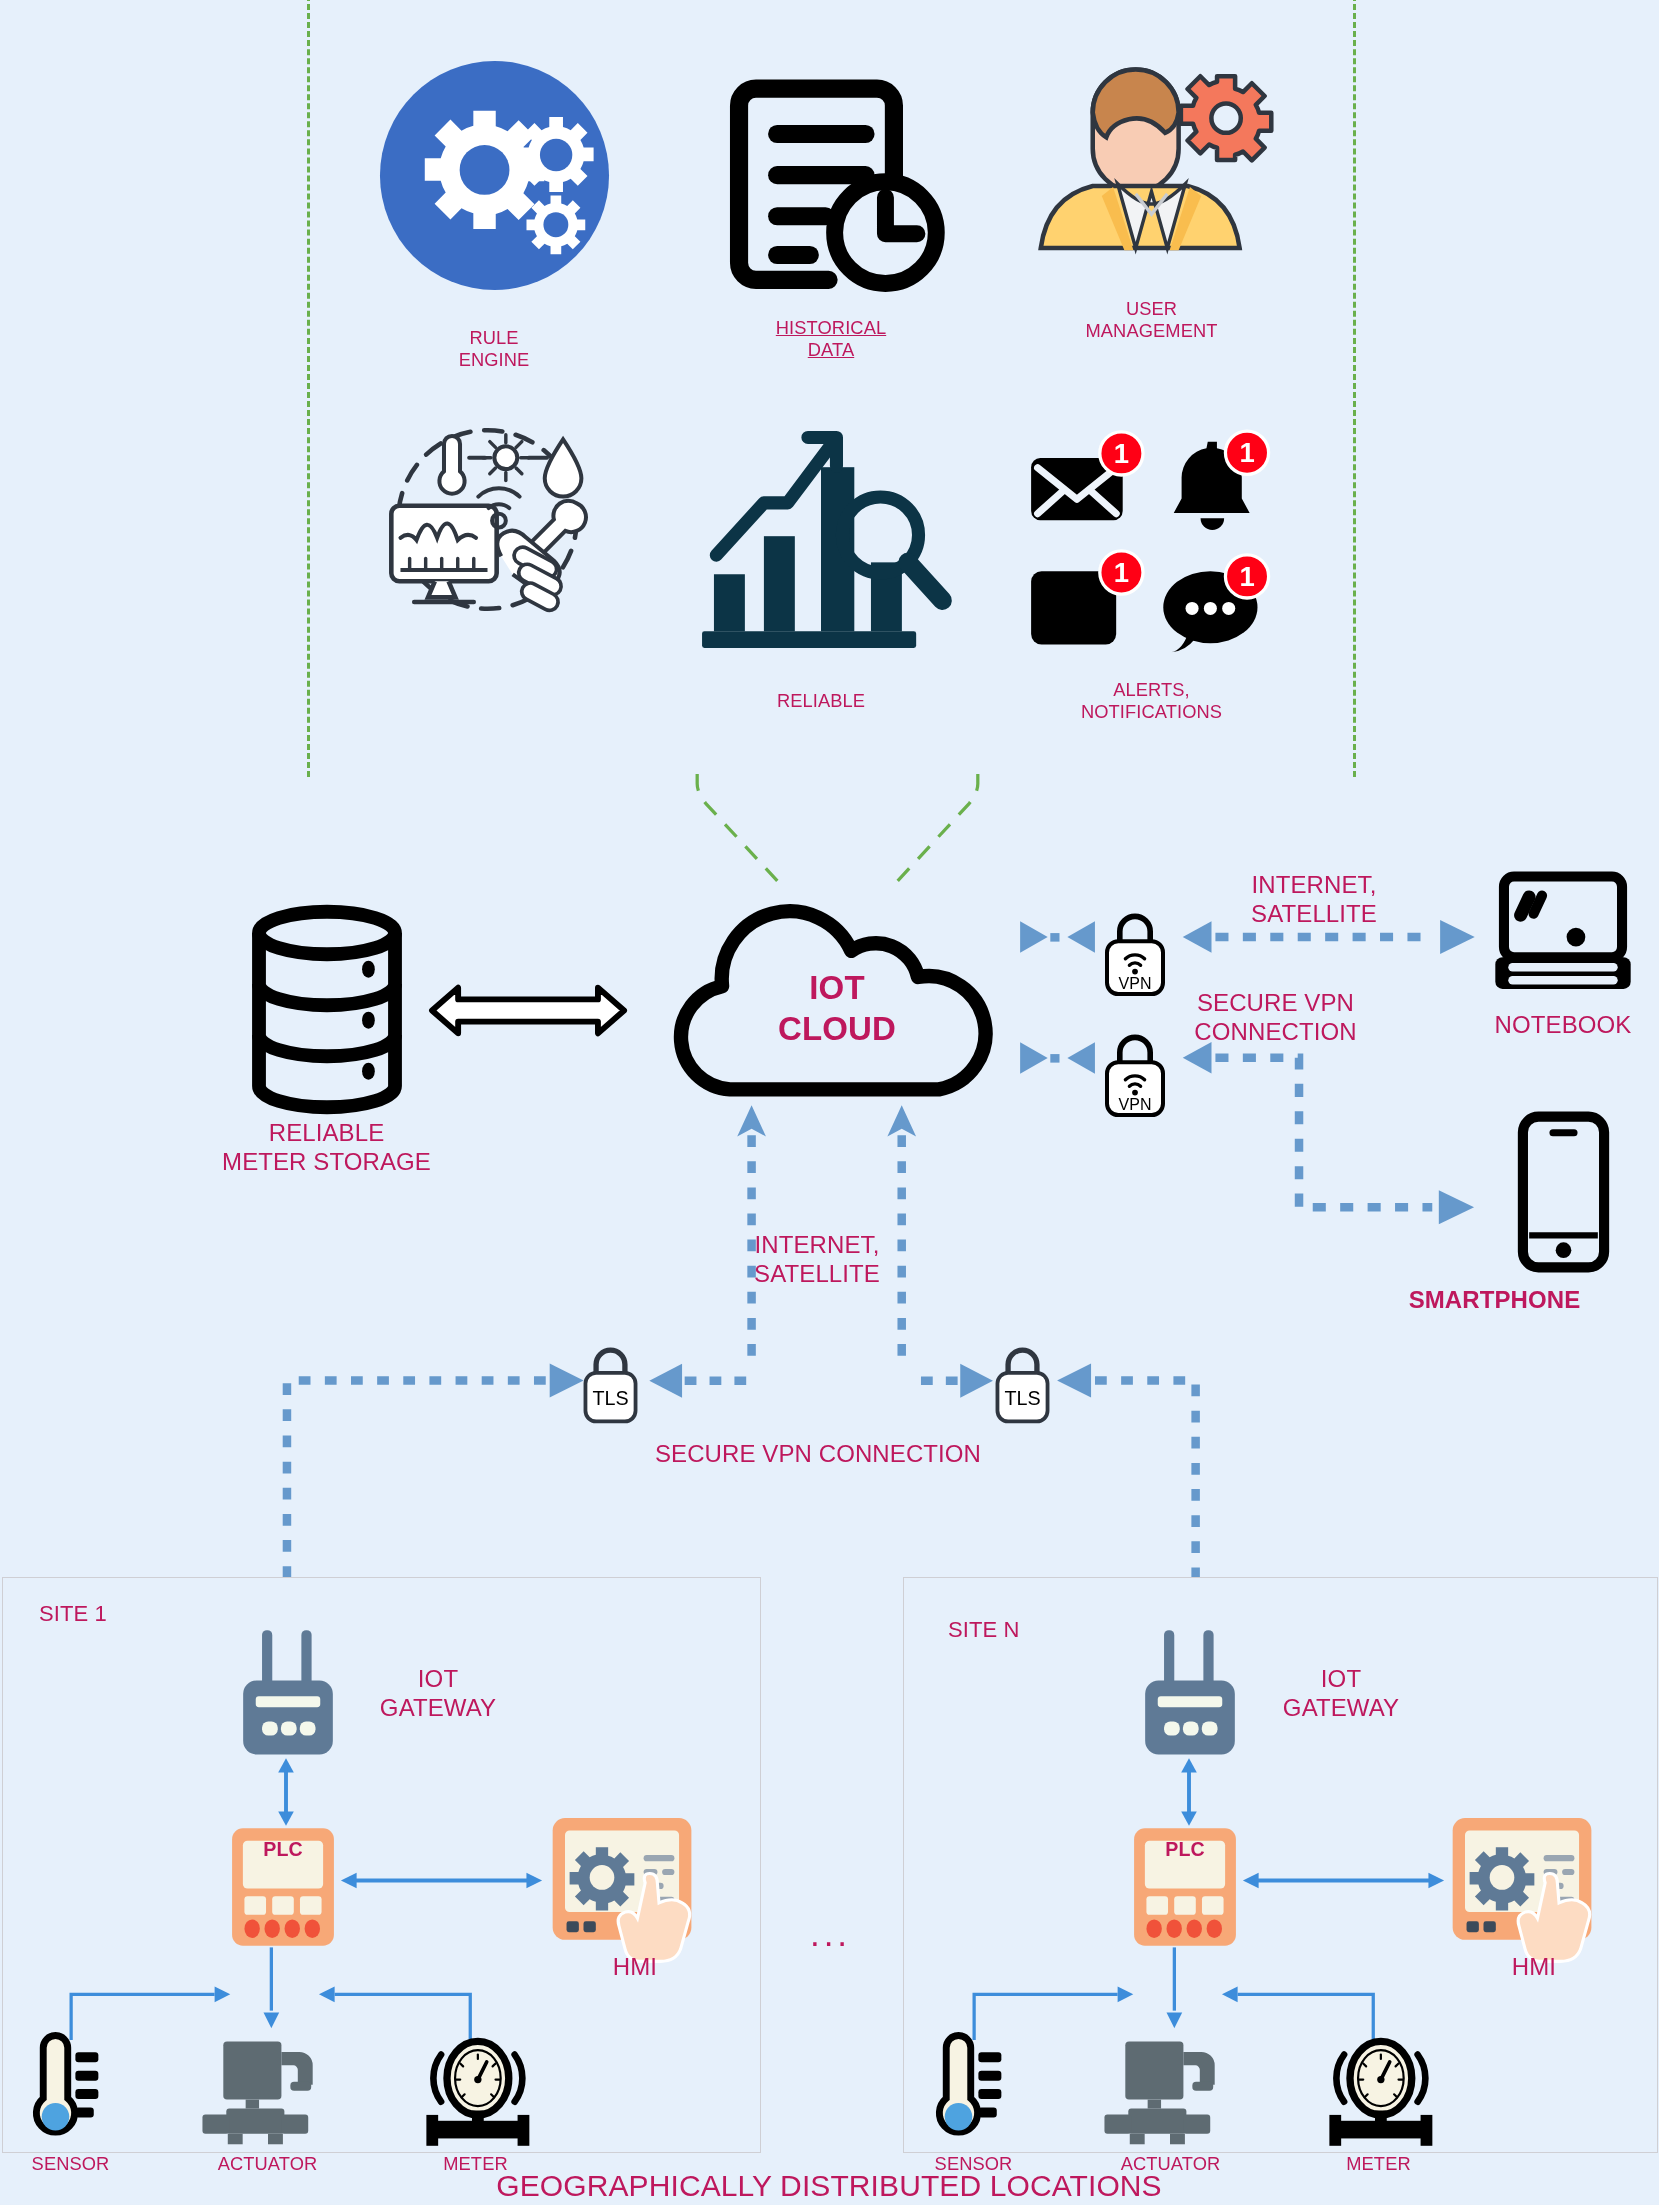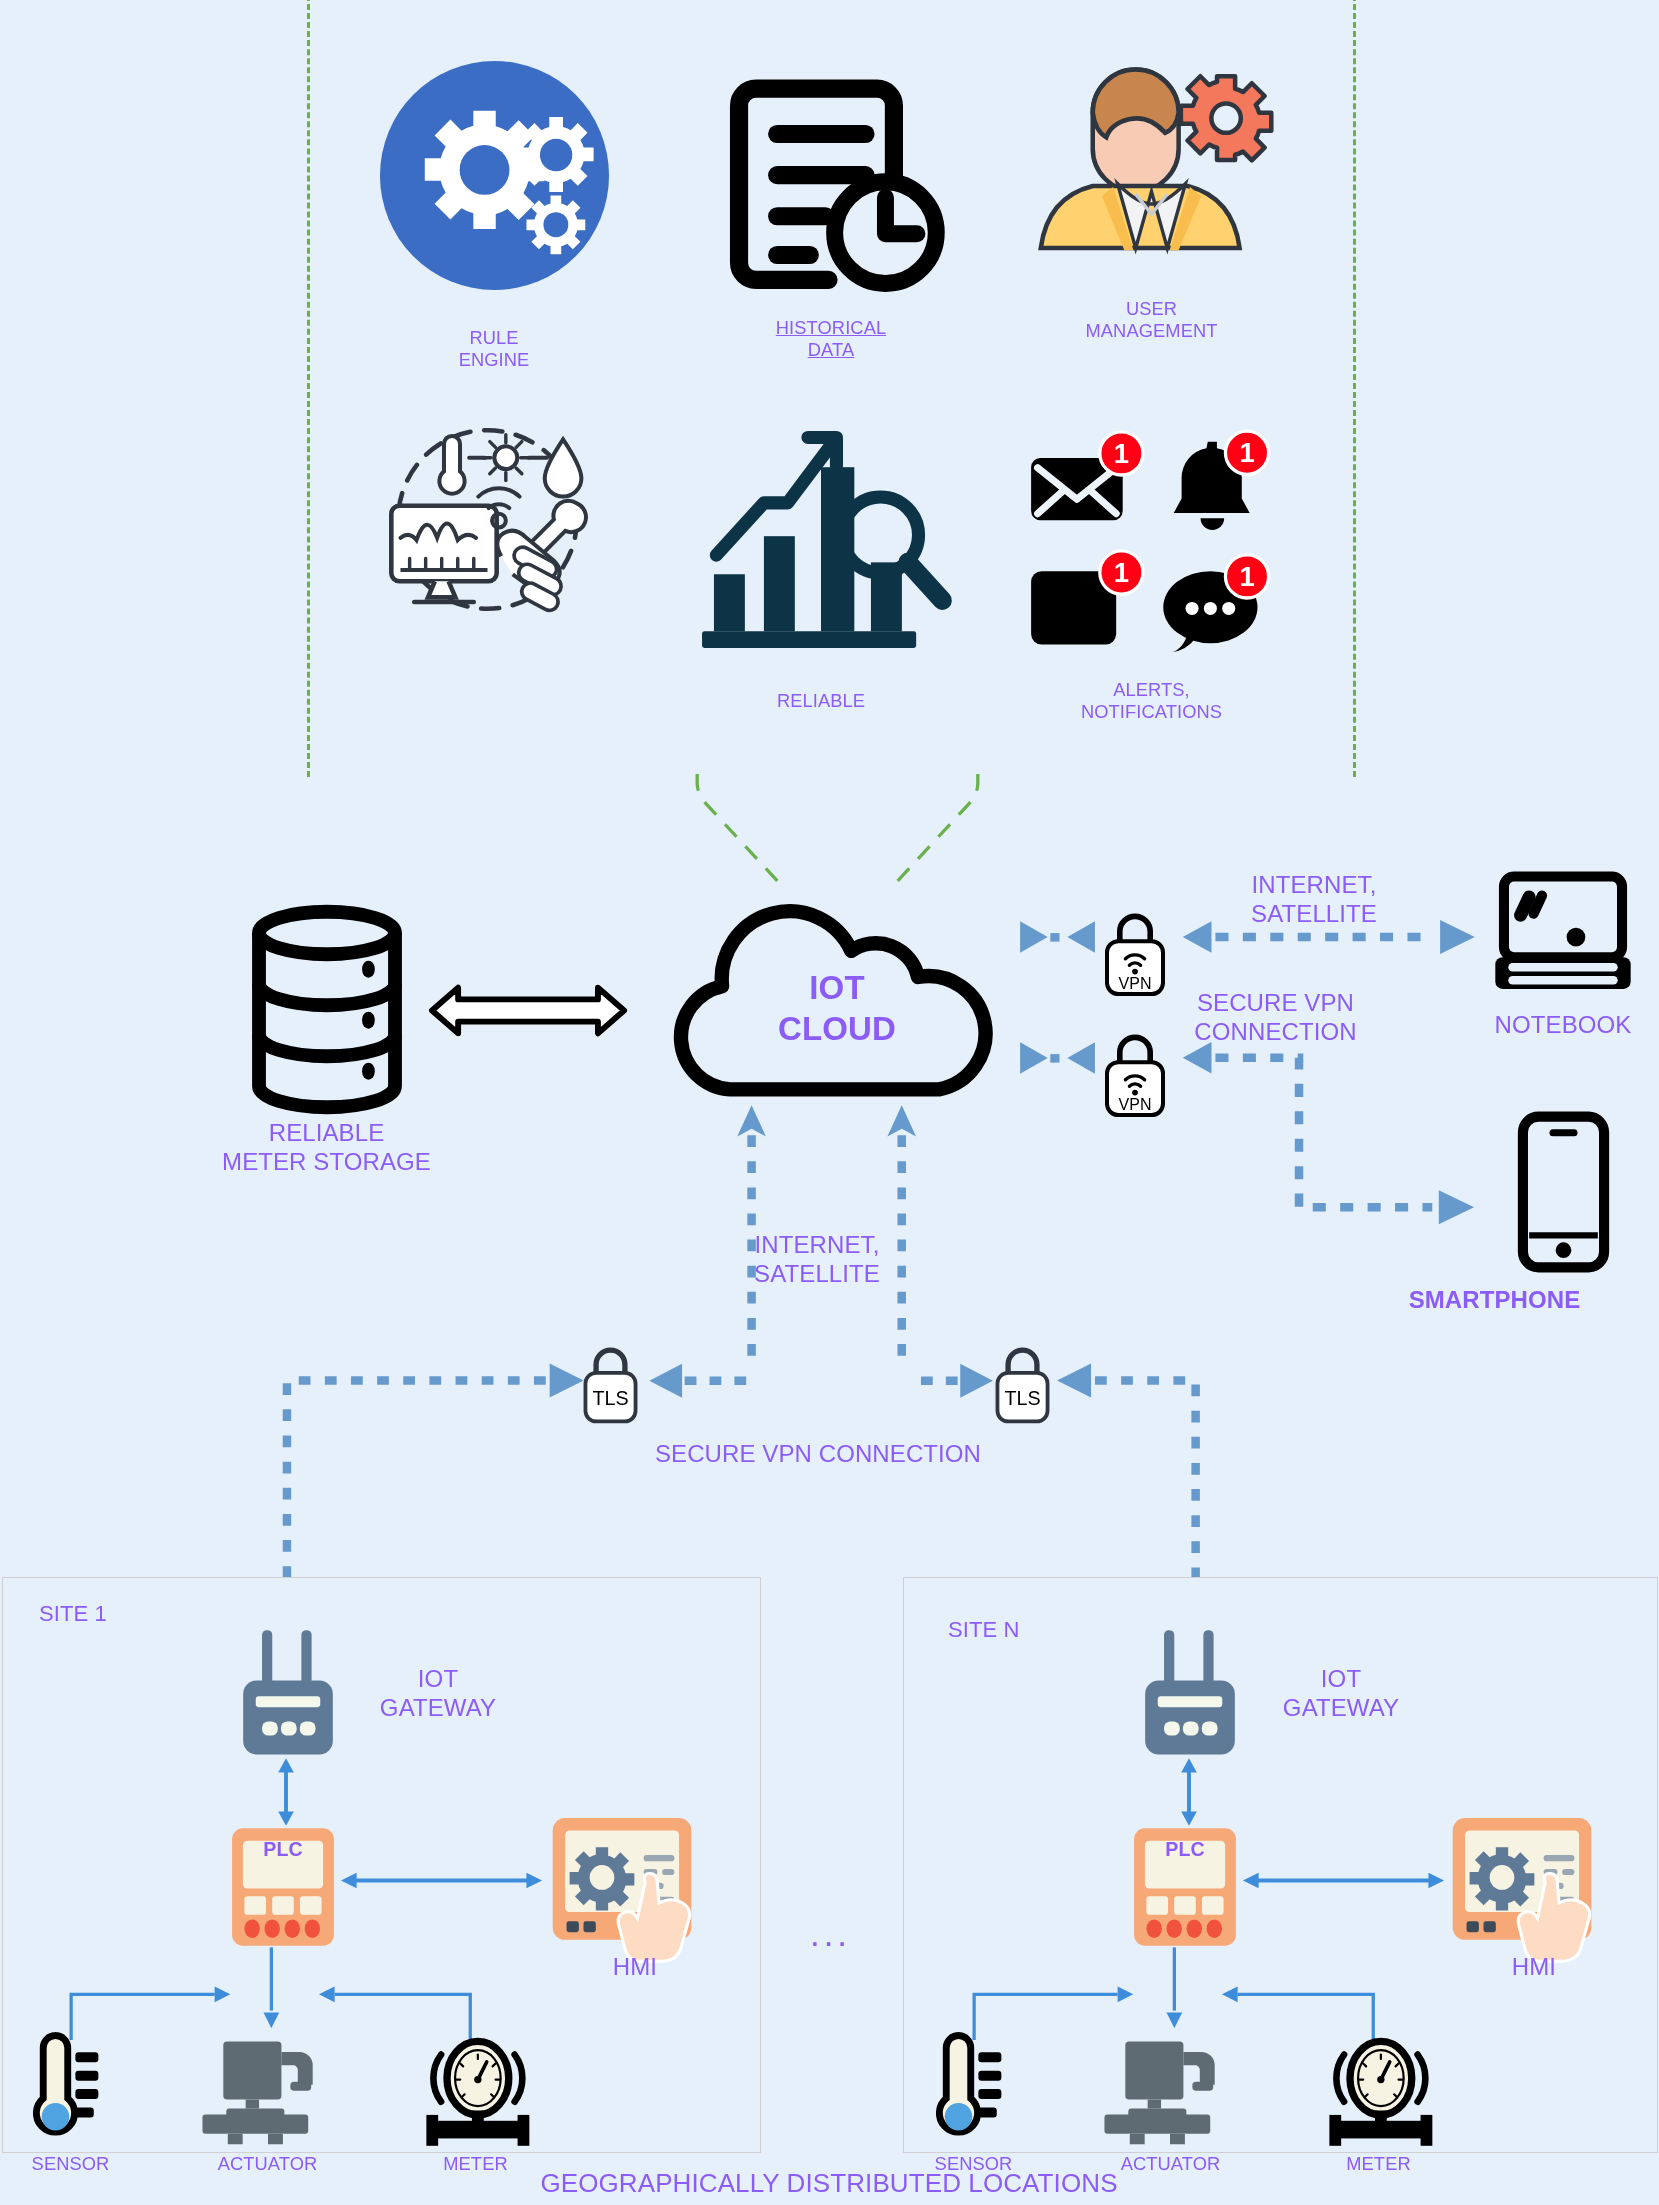--- a/index.html
+++ b/index.html
@@ -8,30 +8,30 @@
     background: #e6f0fb;
     font-family: "Liberation Sans", sans-serif;
     overflow: hidden;
   }
   #stage { position: relative; width: 1659px; height: 2205px; background: #e6f0fb; }
 
   .abs { position: absolute; }
   .lbl {
     position: absolute;
     text-align: center;
-    color: #8b5cf6;
+    color: #be185d;
     font-family: "Liberation Sans", sans-serif;
     line-height: 1.22;
     white-space: pre-line;
     letter-spacing: 0.1px;
   }
   .lbl-28 { font-size: 18.3px; }
   .lbl-30 { font-size: 24px; }
   .lbl-34 { font-size: 22px; }
-  .lbl-38 { font-size: 26px; }
+  .lbl-38 { font-size: 30px; }
 
   
   #platform-box {
     left: 307px; top: -5.2px; width: 1049px; height: 782px;
     border: 3.3px dashed #6ab04c;
     border-bottom: none;
     background: transparent;
   }
 
   

